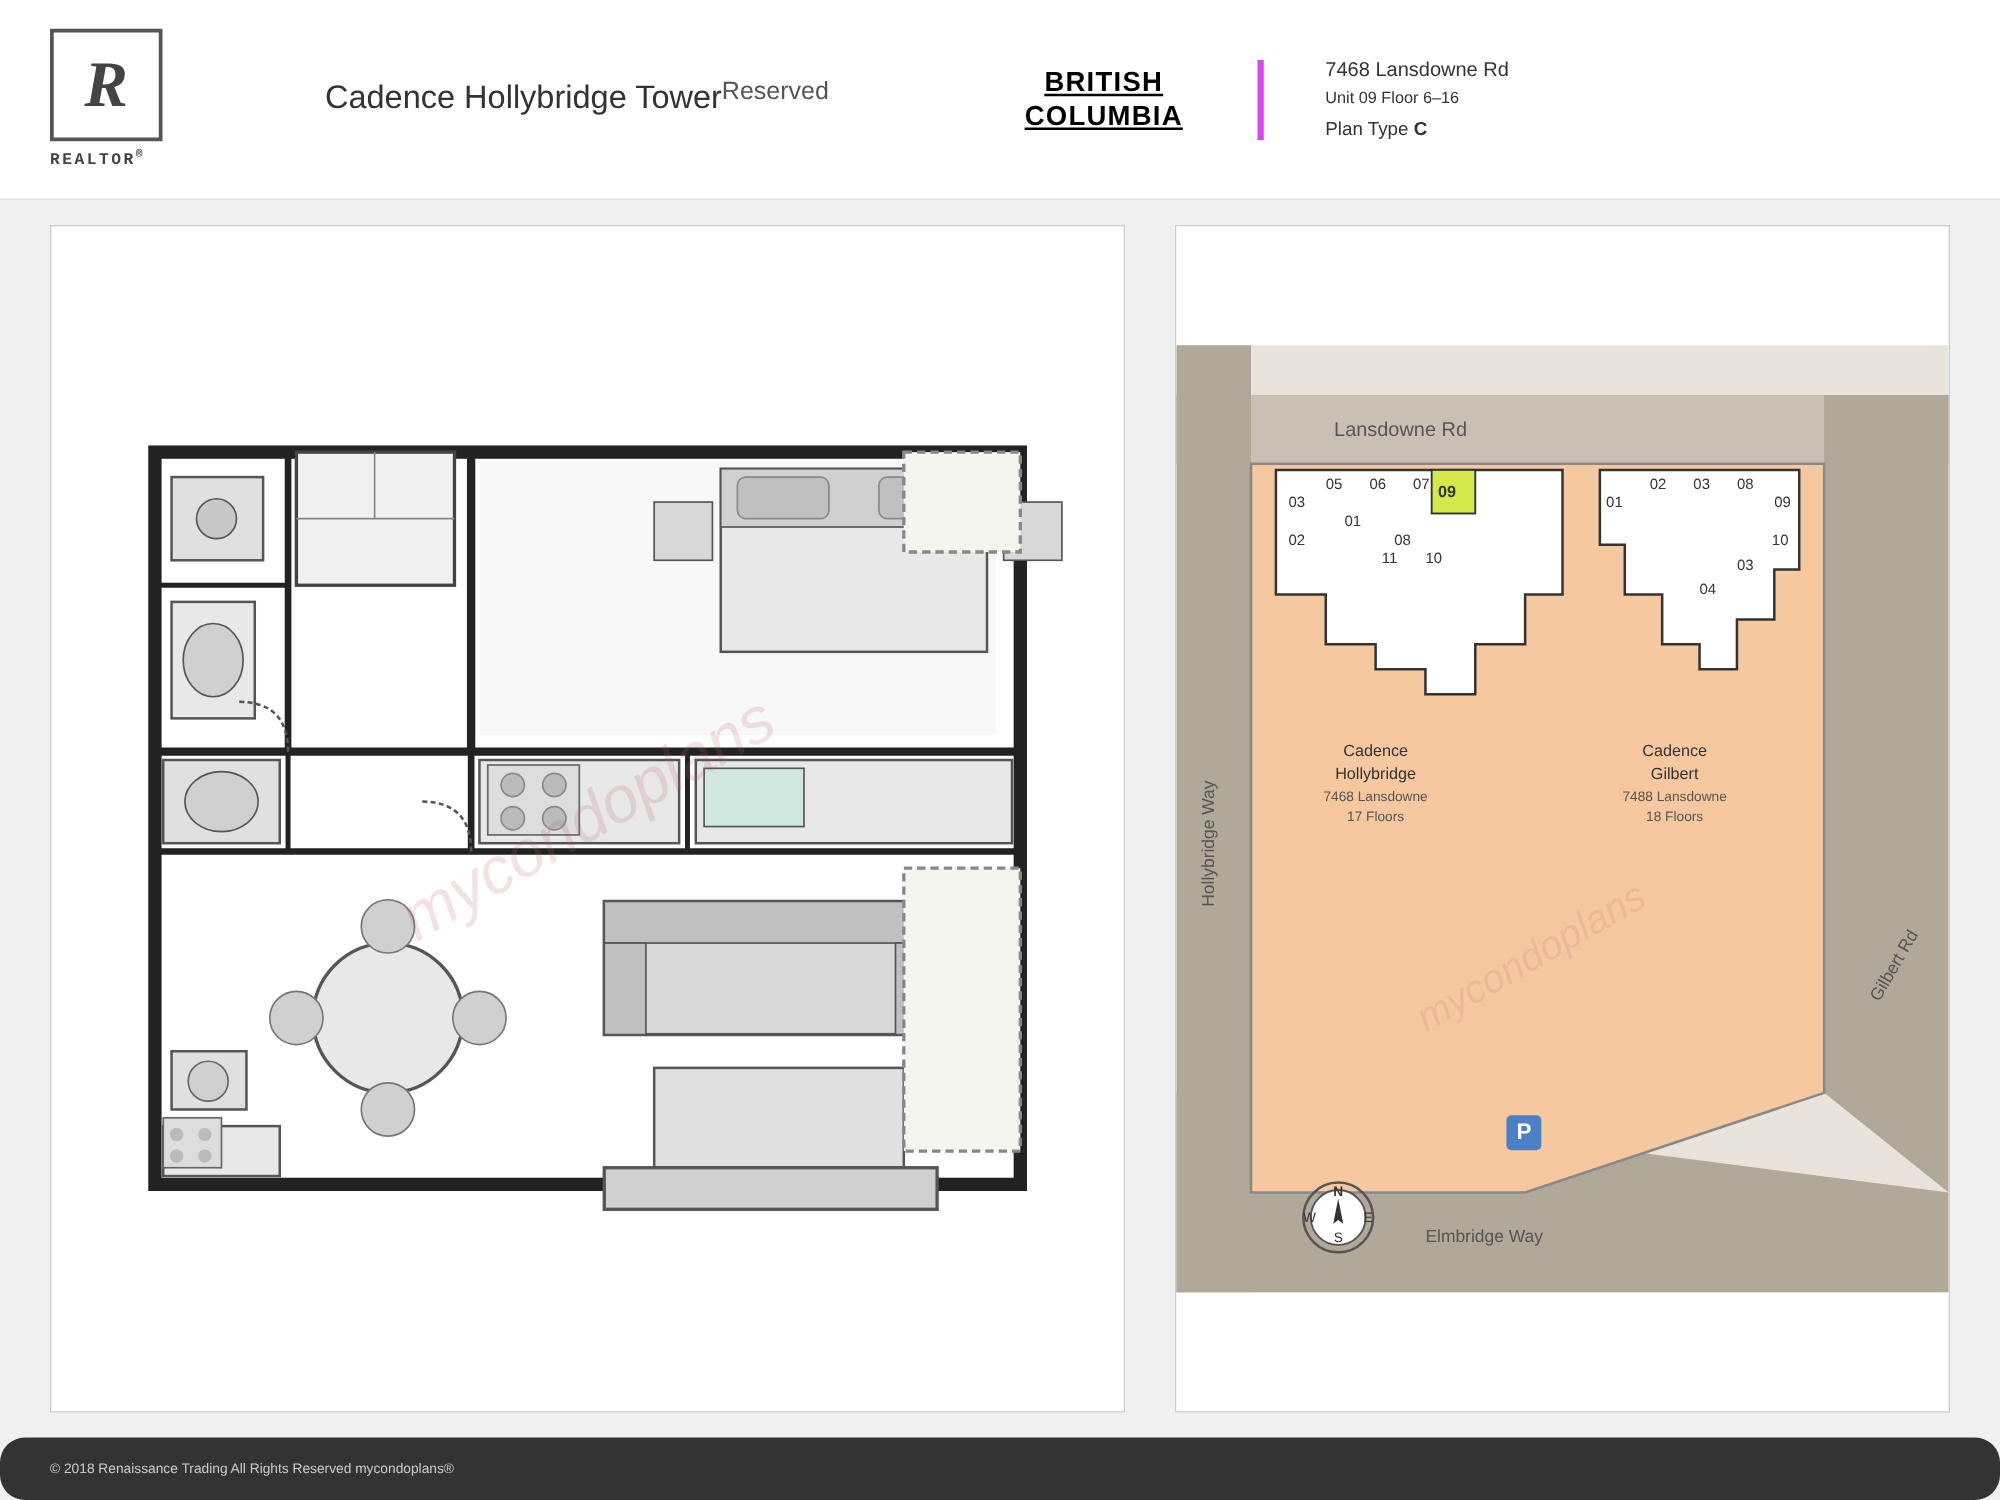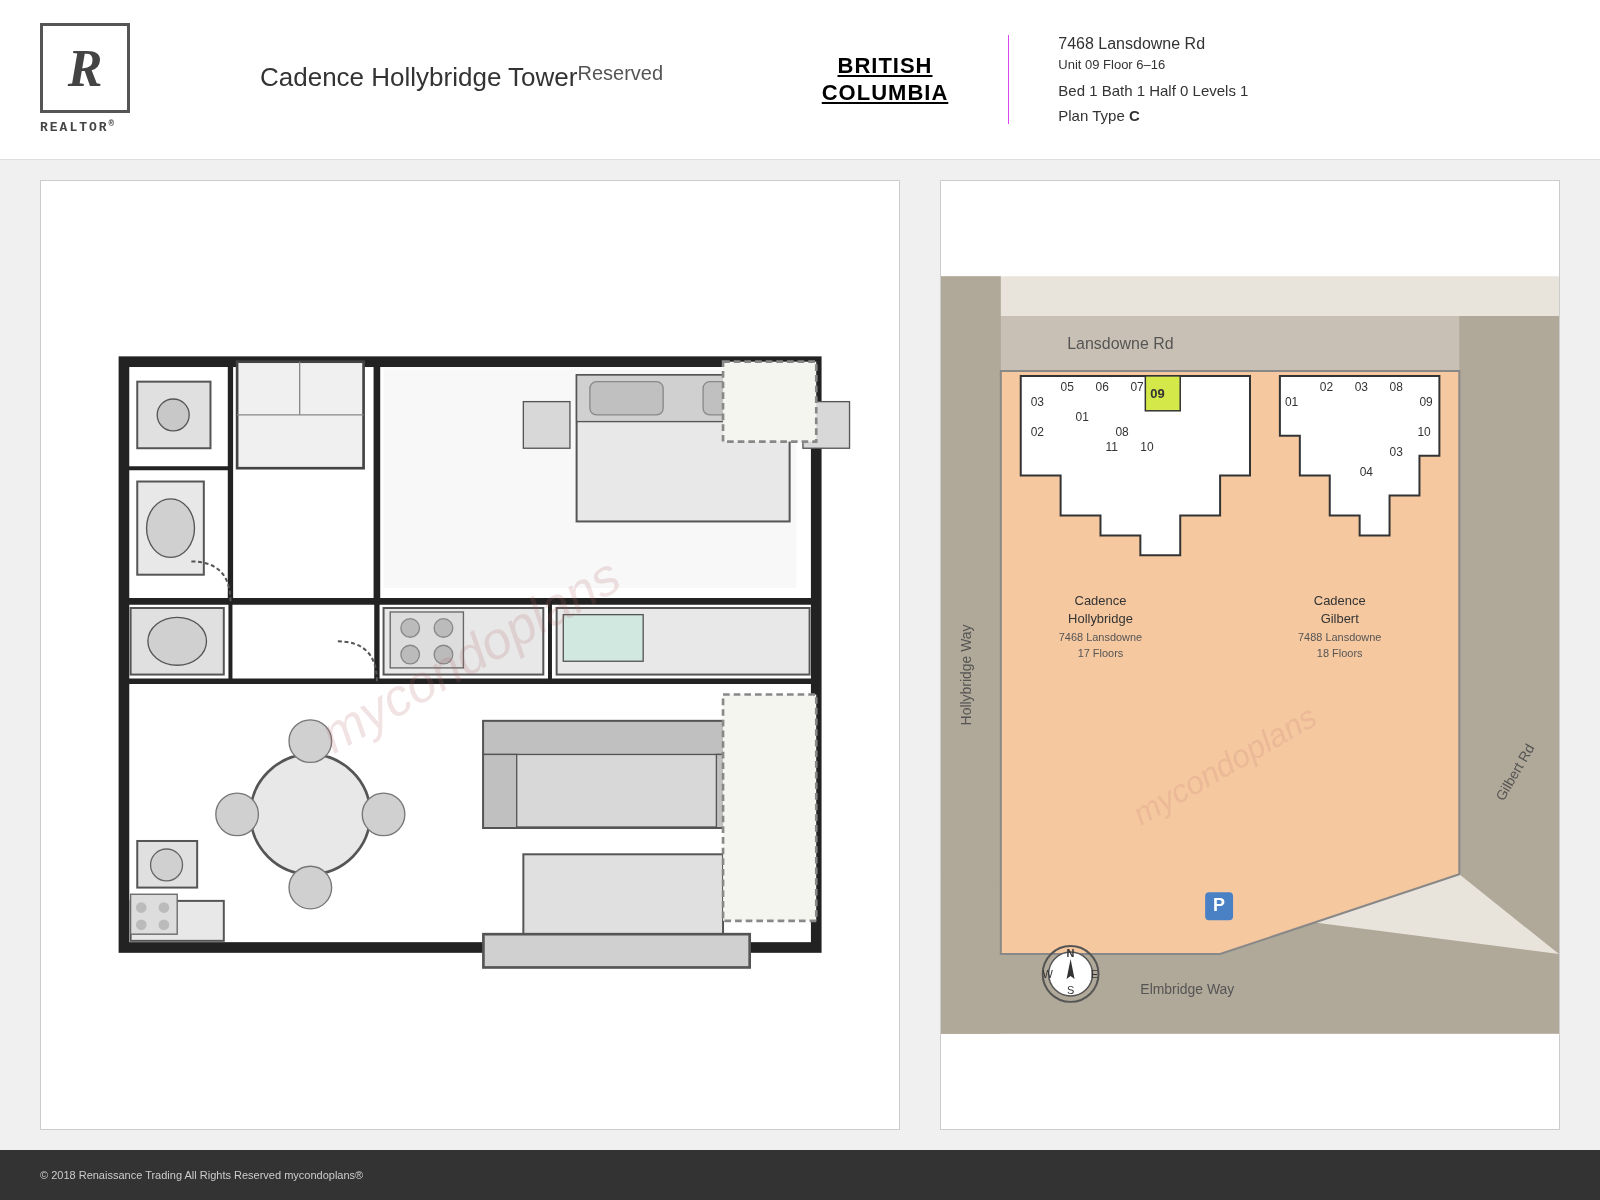--- a/index.html
+++ b/index.html
@@ -96,21 +96,21 @@
       font-weight: bold;
       color: #000000;
       line-height: 1.2;
       letter-spacing: 1px;
       text-decoration: underline;
     }
 
     .property-details {
       flex: 1;
       padding-left: 49px;
-      border-left: 1px solid #d946ef;
+      border-left: 5px solid #d946ef;
     }
 
     .property-address {
       font-size: 16px;
       color: #333;
       margin-bottom: 4px;
     }
 
     .property-unit {
       font-size: 13px;
@@ -187,20 +187,21 @@
     
     .footer {
       background: #333333;
       color: #cccccc;
       padding: 12px 40px;
       font-size: 11px;
       display: flex;
       align-items: center;
       height: 50px;
       gap: 20px;
+      border-radius: 20px;
     }
 
     .footer-left {
       white-space: nowrap;
     }
 
     .footer-right {
       flex: 1;
     }
 
@@ -236,21 +237,20 @@
     <div class="bc-logo">
       <div class="bc-logo-text">
         <div>BRITISH</div>
         <div>COLUMBIA</div>
       </div>
     </div>
 
     <div class="property-details">
       <div class="property-address">7468 Lansdowne Rd</div>
       <div class="property-unit">Unit 09   Floor 6–16</div>
-      <div class="property-specs">Bed 1  Bath 1  Half 0  Levels 1</div>
       <div class="plan-type">
         <span>Plan Type</span>&nbsp;<span class="plan-type-val">C</span>
       </div>
     </div>
   </div>
 
   <div class="main-content">
 
     <div class="floorplan-section">
       <div class="watermark">mycondoplans</div>

